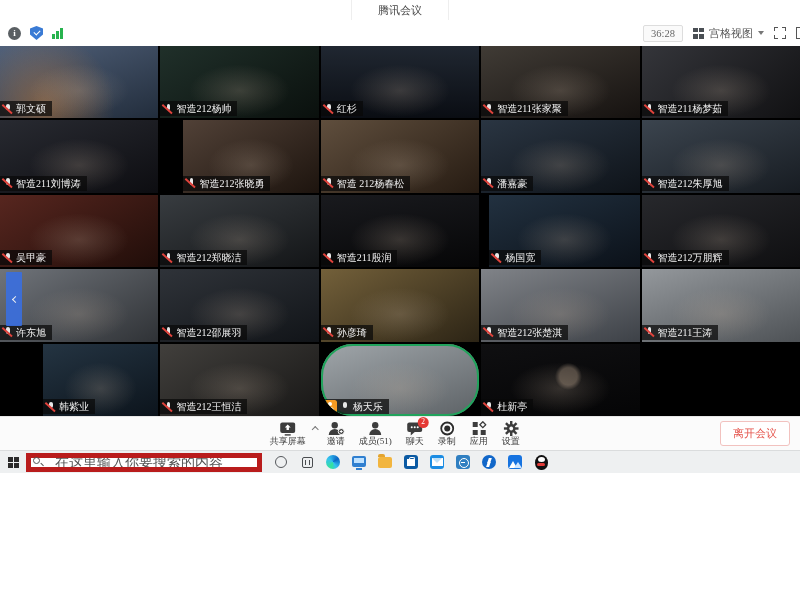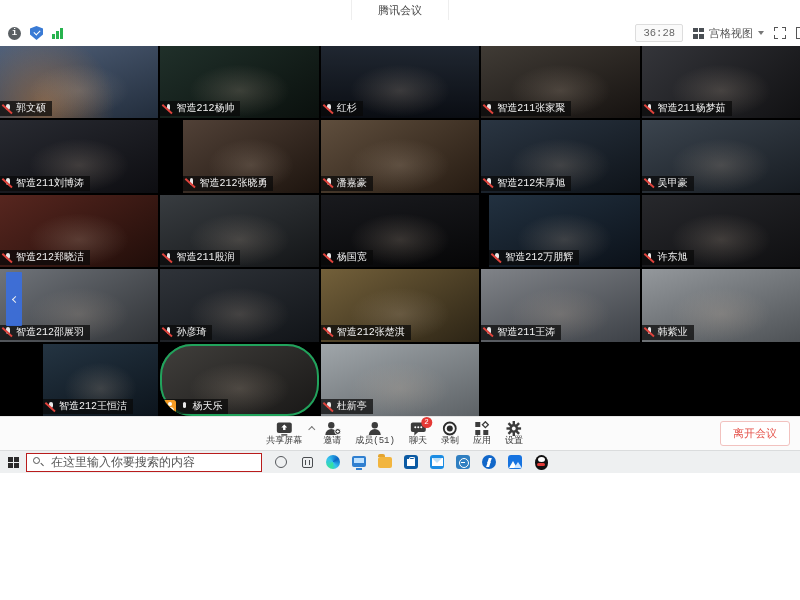--- a/index.html
+++ b/index.html
@@ -1,19 +1,19 @@
 <!DOCTYPE html>
 <html><head>
 <meta charset="utf-8">
 <style>
   * { margin:0; padding:0; box-sizing:border-box; }
   html,body { background:#222; }
   #app {
     width:800px; height:600px; position:relative; overflow:hidden;
-    background:#fff; font-family:Liberation Mono, monospace;
+    background:#fff; font-family:Liberation Serif, serif;
     -webkit-font-smoothing:antialiased;
   }
 
   
   .titlebar { height:20px; background:#fff; display:flex; align-items:center; justify-content:center; position:relative; }
   .titlebar .title { font-size:11px; color:#444; padding:0 26px; border-left:1px solid #eee; border-right:1px solid #eee; height:100%; display:flex; align-items:center; }
 
   
   .topbar { height:26px; background:#fff; display:flex; align-items:center; padding:0 8px; }
   .topbar .left { display:flex; align-items:center; gap:9px; }
@@ -95,21 +95,21 @@
   .big-mic { position:relative; width:14px; height:15px; }
   .big-mic::before { content:""; position:absolute; left:5px; top:0.5px; width:4.6px; height:8px; background:#b8413c; border-radius:2.3px; box-shadow:0 10.5px 0 -3.4px #b8413c; }
   .big-mic::after { content:""; position:absolute; left:0.5px; top:0.5px; width:17px; height:1.8px; background:#d8453e; transform:rotate(43deg); transform-origin:0 0; }
 
   
   .taskbar { height:23px; background:#eef0f1; border-top:1px solid #dadcdd; display:flex; align-items:center; }
   .tb-btn { width:26px; height:100%; display:flex; align-items:center; justify-content:center; }
   .win-logo { width:11px; height:11px; display:grid; grid-template-columns:1fr 1fr; gap:1px; }
   .win-logo i { background:#2b2b2b; }
   .search-wrap { position:relative; height:19px; width:236px; margin-right:6px; }
-  .search-wrap input { width:100%; height:100%; border:1px solid #b91c1c; background:#fff; font-size:12px; padding:0 4px 0 24px; font-family:inherit; color:#333; }
+  .search-wrap input { width:100%; height:100%; border:5px solid #b91c1c; background:#fff; font-size:14px; padding:0 4px 0 24px; font-family:inherit; color:#333; }
   .search-wrap input::placeholder { color:#555; }
   .icon-magnifier { position:absolute; left:7px; top:4.5px; width:7px; height:7px; border:1.4px solid #555; border-radius:50%; }
   .icon-magnifier::after { content:""; position:absolute; left:6px; top:6px; width:4px; height:1.4px; background:#555; transform:rotate(45deg); }
   .icon-cortana { width:12px; height:12px; border:1.6px solid #55585c; border-radius:50%; }
   .icon-taskview { width:11px; height:11px; border:1.4px solid #4a4d50; border-radius:2px; position:relative; }
   .icon-taskview::after { content:""; position:absolute; left:2px; top:2px; right:2px; bottom:2px; border-left:1.4px solid #4a4d50; border-right:1.4px solid #4a4d50; }
   .tb-ico { width:14px; height:14px; border-radius:3px; position:relative; }
   .icon-edge { border-radius:50%; background:conic-gradient(from 200deg,#35e398,#35c1f1 30%,#0a67c5 60%,#35c1f1 85%,#35e398); }
   .icon-pc { background:#2f7fd0; border-radius:2px; height:11px; margin-top:-1px; }
   .icon-pc::before { content:""; position:absolute; left:2px; top:2px; right:2px; bottom:4px; background:#bfe2ff; }
@@ -219,20 +219,26 @@
       </div>
     <div class="tile">
         <span class="tag">
           <span class="mic m"></span>
           <span>智造212张晓勇</span>
         </span>
       </div>
     <div class="tile">
         <span class="tag">
           <span class="mic m"></span>
+          <span>智造 212杨春松</span>
+        </span>
+      </div>
+    <div class="tile">
+        <span class="tag">
+          <span class="mic m"></span>
           <span>潘嘉豪</span>
         </span>
       </div>
 
     <div class="tile">
         <span class="tag">
           <span class="mic m"></span>
           <span>智造212朱厚旭</span>
         </span>
       </div>

